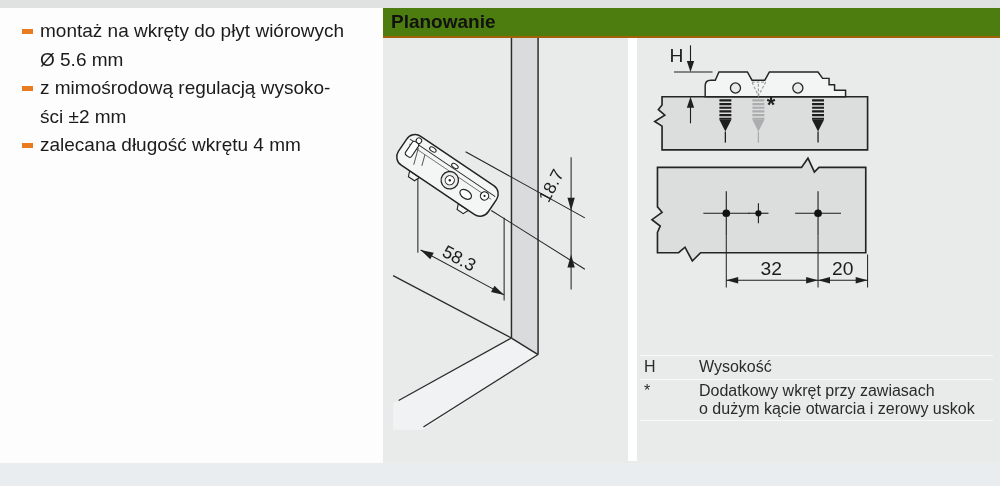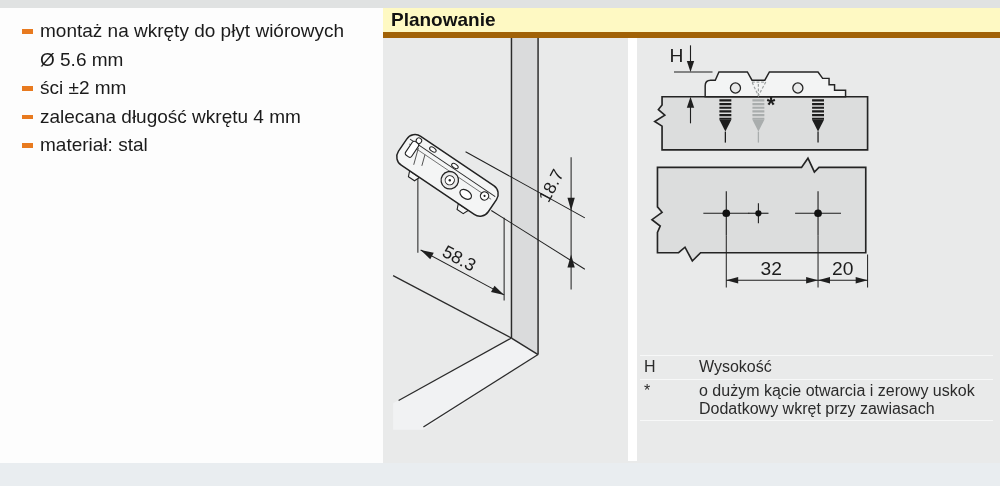--- a/index.html
+++ b/index.html
@@ -10,21 +10,21 @@
 
   
   .left-col{position:absolute;left:0;top:8px;width:383px;height:455px;background:#fdfdfd;}
   ul.features{list-style:none;margin:0;padding:9px 0 0 22px;}
   ul.features li{position:relative;padding-left:18px;font-size:19px;line-height:28.5px;white-space:nowrap;}
   ul.features li::before{content:"";position:absolute;left:0;top:12px;width:11px;height:4.5px;background:#e87a1f;}
   ul.features li span{display:block;}
 
   
   .panel{position:absolute;left:383px;top:8px;width:617px;height:455px;background:#e9eaea;}
-  .panel-header{height:30px;background:#fef9c3;border-bottom:6px solid #a16207;box-sizing:border-box;
+  .panel-header{height:30px;background:#4d7c0f;border-bottom:2px solid #a16207;box-sizing:border-box;
                 display:flex;align-items:center;padding-left:8px;}
   .panel-title{font-size:19px;font-weight:bold;color:#111;}
   .panel-body{position:relative;width:617px;height:423px;}
   .col-left{position:absolute;left:0;top:0;width:245px;height:423px;}
   .col-divider{position:absolute;left:245px;top:0;width:9px;height:423px;background:#fff;}
   .col-right{position:absolute;left:254px;top:0;width:363px;height:423px;}
   .col-left svg,.col-right svg{position:absolute;left:0;top:0;display:block;}
 
   svg{font-family:"Liberation Sans", sans-serif;}
   svg text{fill:#1c1c1c;}
@@ -43,28 +43,25 @@
 
   <div class="top-strip"></div>
 
   <div class="left-col">
     <ul class="features">
       <li>
         <span>montaż na wkręty do płyt wiórowych</span>
         <span>Ø 5.6 mm</span>
       </li>
       <li>
+        <span>z mimośrodową regulacją wysoko-</span>
         <span>ści ±2 mm</span>
       </li>
       <li>
         <span>zalecana długość wkrętu 4 mm</span>
-        <span></span>
-      </li>
-      <li>
-        <span>materiał: stal</span>
         <span></span>
       </li>
     </ul>
   </div>
 
   <div class="panel">
     <div class="panel-header">
       <span class="panel-title">Planowanie</span>
     </div>
 
@@ -217,22 +214,22 @@
           <div class="legend-row">
             <span class="legend-key">H</span>
             <div class="legend-val">
               <span>Wysokość</span>
               <span></span>
             </div>
           </div>
           <div class="legend-row">
             <span class="legend-key">*</span>
             <div class="legend-val">
+              <span>Dodatkowy wkręt przy zawiasach</span>
               <span>o dużym kącie otwarcia i zerowy uskok</span>
-              <span>Dodatkowy wkręt przy zawiasach</span>
             </div>
           </div>
         </div>
       </div>
 
     </div>
   </div>
 
   <div class="footer-strip"></div>
 </div>

